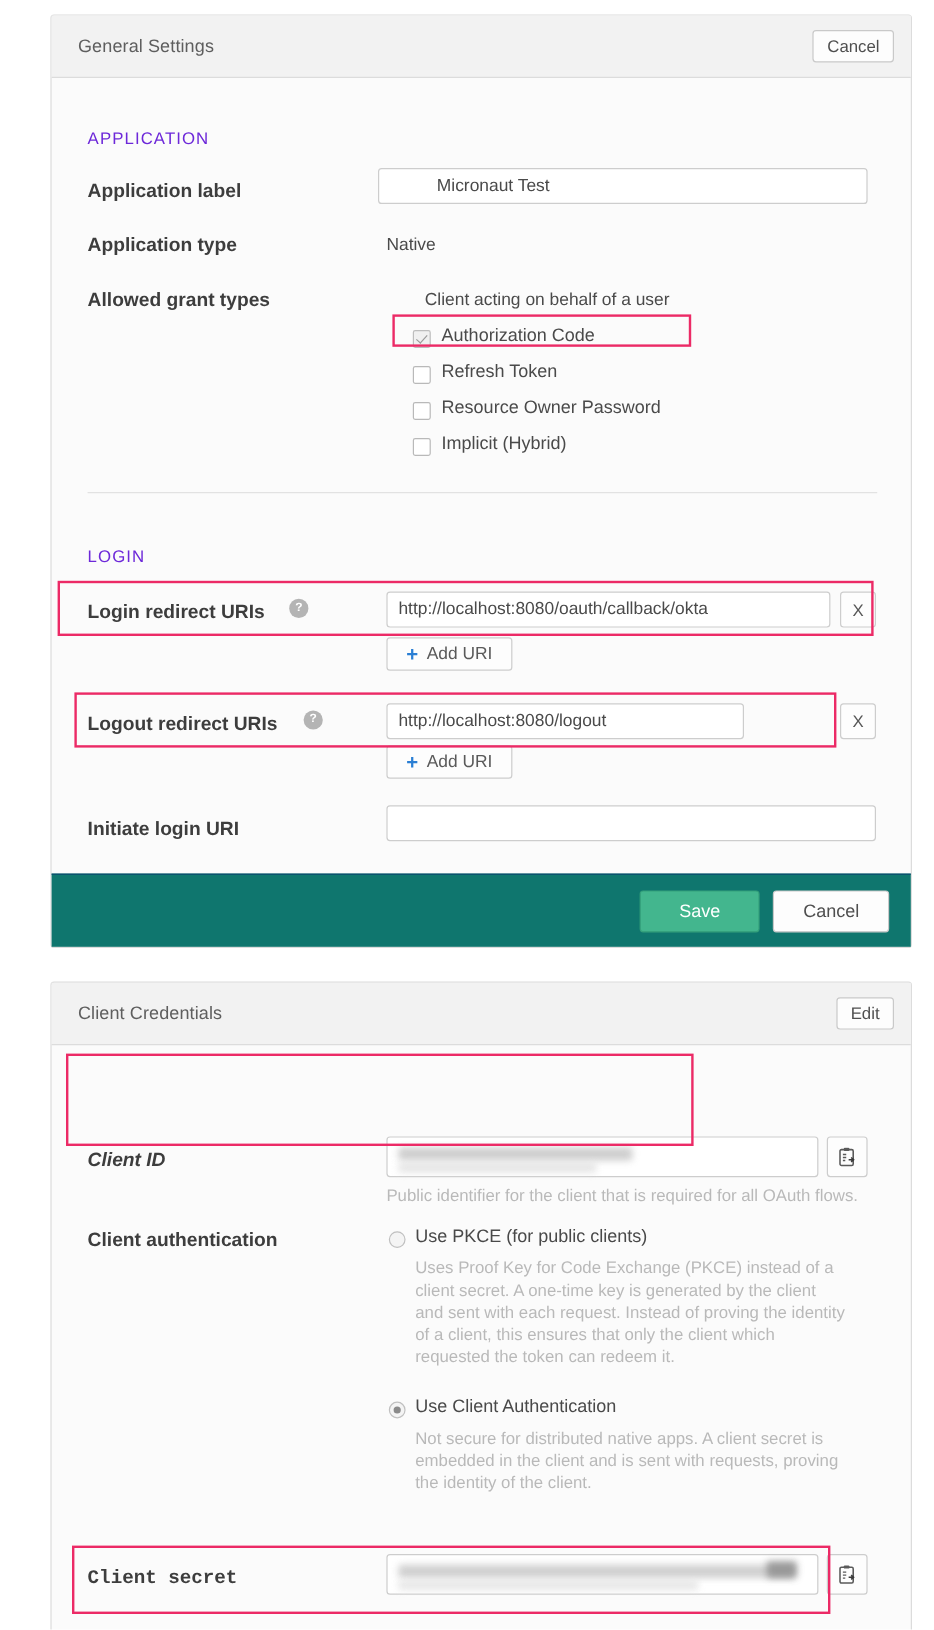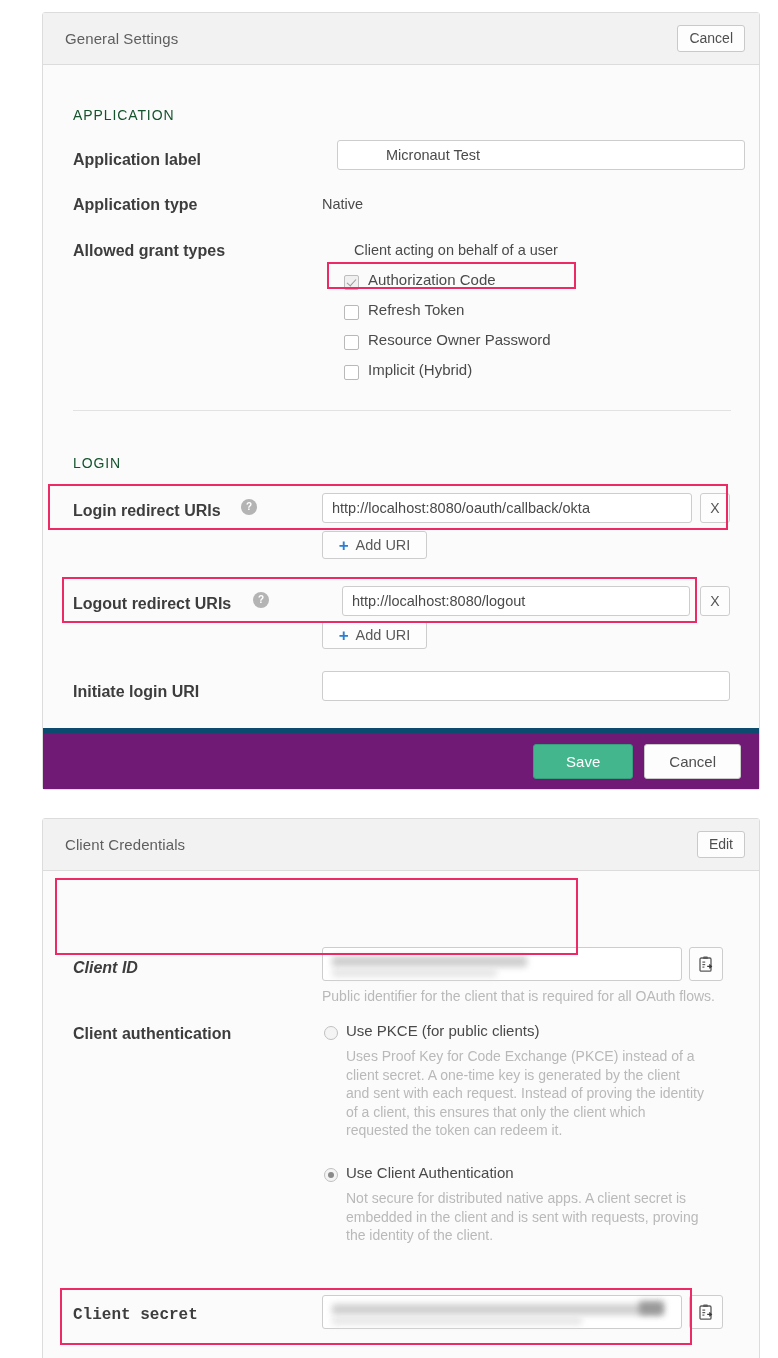--- a/index.html
+++ b/index.html
@@ -53,21 +53,21 @@
     border-radius: 3px;
     padding: 5px 11px;
     cursor: pointer;
     line-height: 1.1;
   }
 
   .panel-body { padding: 0; position: relative; }
 
   
   .section-title {
-    color: #14532d;
+    color: #6d28d9;
     font-size: 14px;
     letter-spacing: .9px;
     position: absolute;
   }
 
   
   .row-label {
     position: absolute;
     font-size: 16px;
     font-weight: bold;
@@ -188,22 +188,22 @@
     position: absolute;
     height: 1px;
     background: #e2e2e2;
   }
 
   
   .footer {
     position: absolute;
     left: 0; right: 0; bottom: 0;
     height: 61px;
-    background: #701a75;
-    border-top: 5px solid #0c4a6e;
+    background: #0f766e;
+    border-top: 1px solid #0c4a6e;
     display: flex;
     align-items: center;
     justify-content: flex-end;
     gap: 11px;
     padding-right: 18px;
     box-sizing: border-box;
   }
   .btn-save {
     font-family: "Liberation Sans", sans-serif;
     background: #43b68e;
@@ -261,21 +261,21 @@
   <div class="panel-header">
     <span class="panel-title">General Settings</span>
     <button class="hdr-btn">Cancel</button>
   </div>
 
   <div class="panel-body">
 
     <div class="section-title" style="left:30px; top:42px;">APPLICATION</div>
 
     <div class="row-label" style="left:30px; top:86px;">Application label</div>
-    <input class="txt" style="left: 294px; top: 75px; width: 408px; height: 30px; padding-left: 48px;" value="Micronaut Test">
+    <input class="txt" style="left: 272px; top: 75px; width: 408px; height: 30px; padding-left: 48px;" value="Micronaut Test">
 
     <div class="row-label" style="left:30px; top:131px;">Application type</div>
     <div class="row-value" style="left:279px; top:131px;">Native</div>
 
     <div class="row-label" style="left:30px; top:177px;">Allowed grant types</div>
     <div class="row-value" style="left:279px; top:177px;margin-left:32px;">Client acting on behalf of a user</div>
 
     <div class="cb checked" style="left:301px; top:210px;"></div>
     <div class="cb-label" style="left:325px; top:206px;">Authorization Code</div>
 
@@ -296,21 +296,21 @@
     <div class="help" style="left:198px; top:434px;">?</div>
     <input class="txt" style="left: 279px; top: 428px; width: 370px; height: 30px;" value="http://localhost:8080/oauth/callback/okta">
     <div class="sq-btn" style="left:657px; top:428px; width:30px; height:30px; font-size:14px;">X</div>
     <div class="add-uri" style="left:279px; top:466px; width:105px; height:28px;">
       <span class="plus">+</span>
       <span>Add URI</span>
     </div>
 
     <div class="row-label" style="left:30px; top:530px;">Logout redirect URIs</div>
     <div class="help" style="left:210px; top:527px;">?</div>
-    <input class="txt" style="left: 279px; top: 521px; width: 348px; height: 30px; margin-left: 20px;" value="http://localhost:8080/logout">
+    <input class="txt" style="left: 279px; top: 521px; width: 298px; height: 30px;" value="http://localhost:8080/logout">
     <div class="sq-btn" style="left:657px; top:521px; width:30px; height:30px; font-size:14px;">X</div>
     <div class="add-uri" style="left:279px; top:556px; width:105px; height:28px;">
       <span class="plus">+</span>
       <span>Add URI</span>
     </div>
 
     <div class="row-label" style="left:30px; top:618px;">Initiate login URI</div>
     <input class="txt" style="left: 279px; top: 606px; width: 408px; height: 30px;" value="">
   </div>
 

